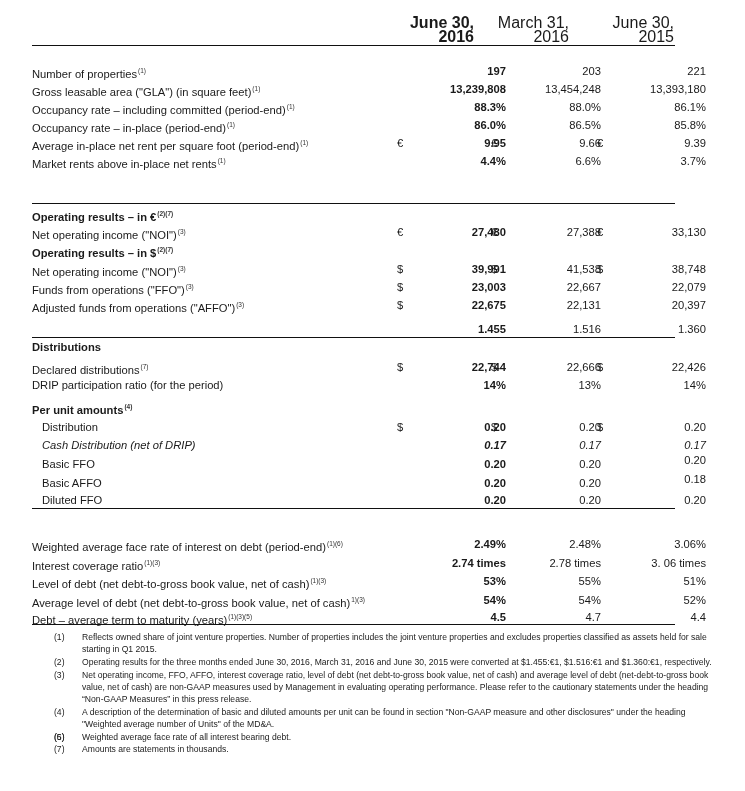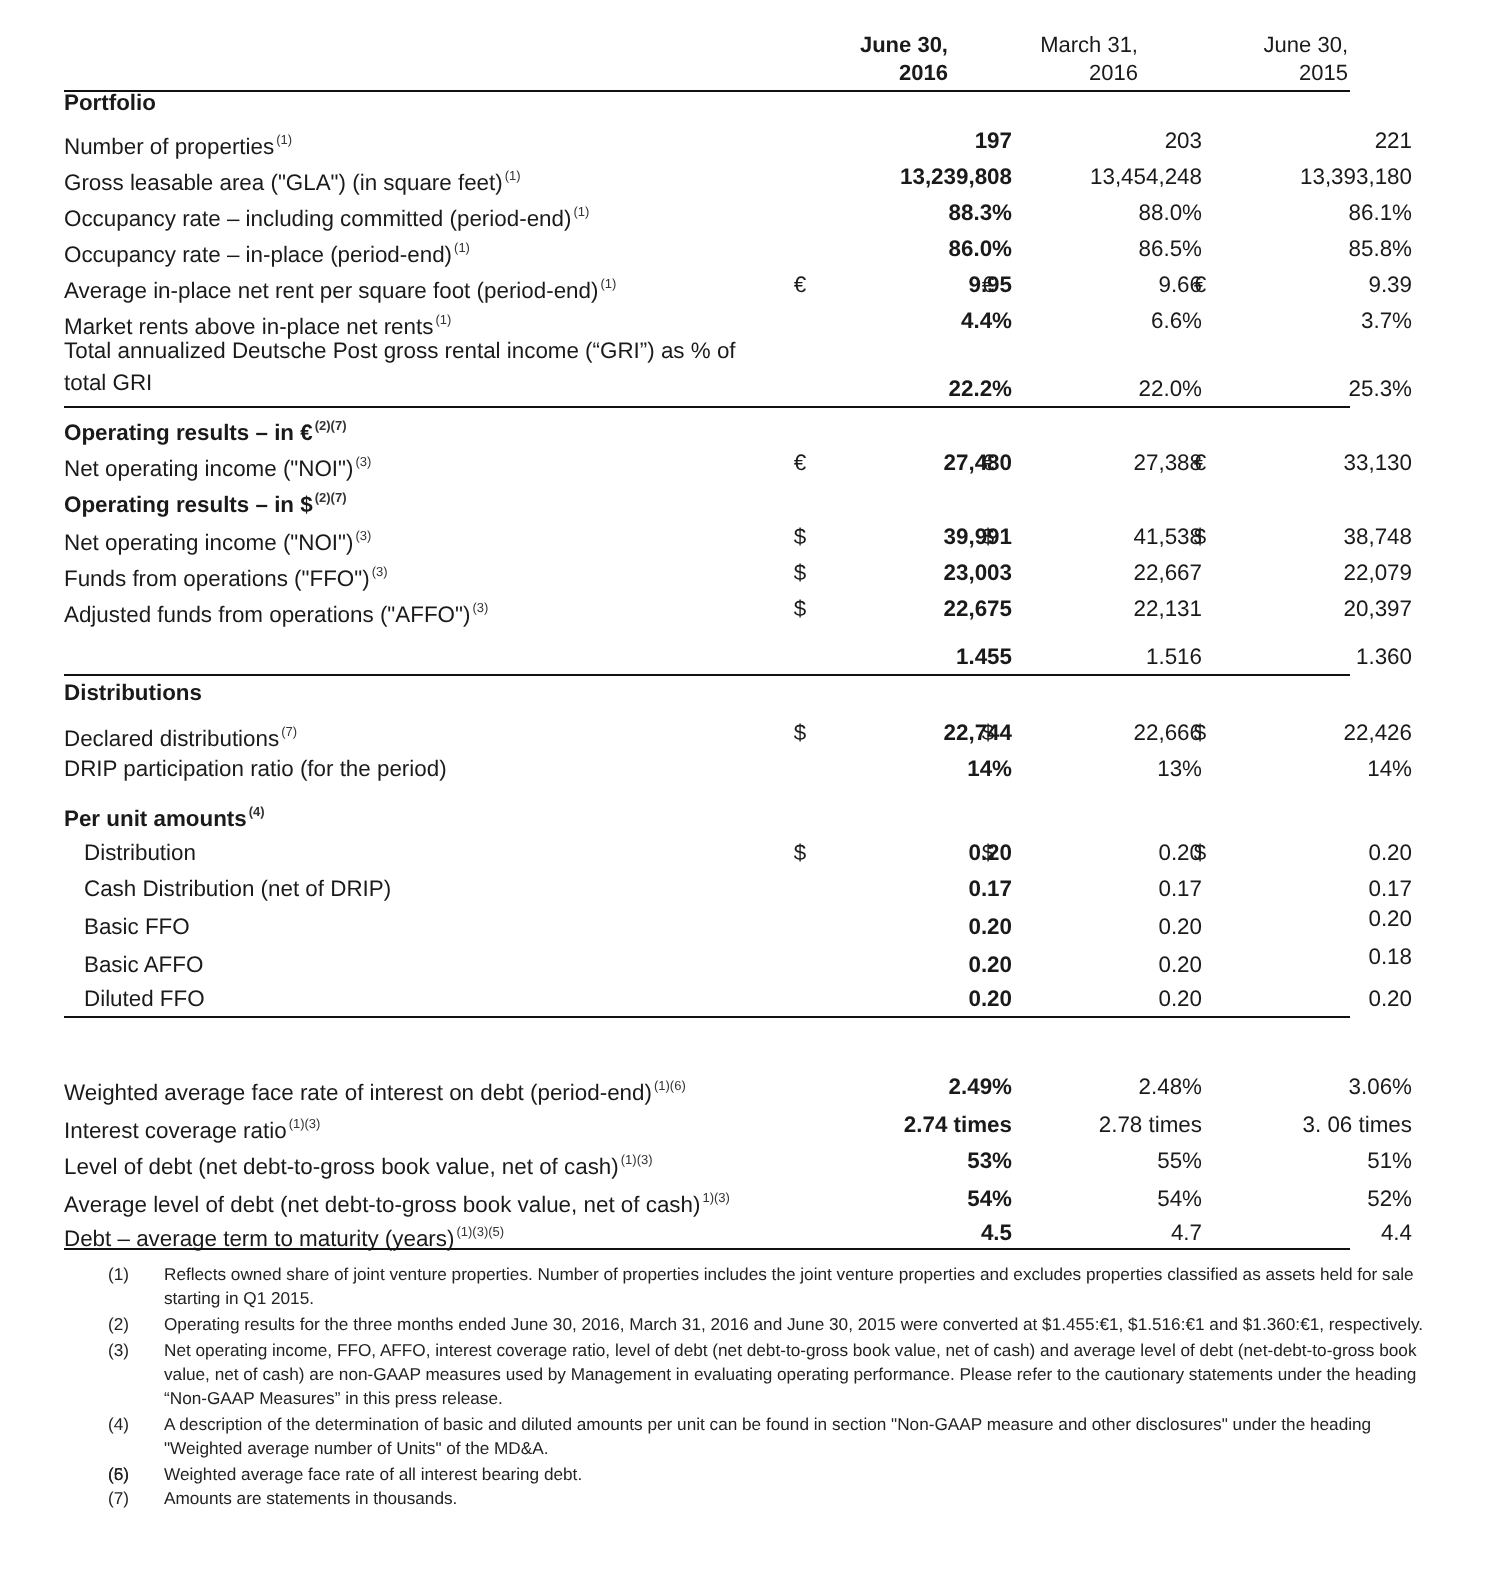--- a/index.html
+++ b/index.html
@@ -17,21 +17,21 @@
   .row.sub .label { left: 10px; }
   .row.bold .label, .section .label { font-weight: bold; }
   .sup { font-size: 6.5px; vertical-align: 5px; margin-left: 1px; color: #333; }
   .cur { position: absolute; top: 0; width: 12px; text-align: center; }
   .val { position: absolute; top: 0; text-align: right; }
   .c1cur { left: 362px; } .c2cur { left: 456px; } .c3cur { left: 562px; }
   .c1 { left: 395px; width: 79px; font-weight: bold; }
   .c2 { left: 480px; width: 89px; }
   .c3 { left: 580px; width: 94px; }
   .hdr {
-    position: absolute; font-size: 11px; line-height: 14px; text-align: right;
+    position: absolute; font-size: 16px; line-height: 14px; text-align: right;
   }
   .hdr.b { font-weight: bold; }
   .rule { position: absolute; left: 32px; width: 643px; height: 0; border-top: 1.5px solid #111; }
   .wrap2 { height: 36px; }
   .wrap2 .label { line-height: 16px; white-space: normal; width: 360px; }
   .wrap2 .val, .wrap2 .cur { top: 18px; }
   .notes { position: absolute; left: 54px; top: 631px; width: 670px; font-size: 8.6px; line-height: 12.2px; color: #222; }
   .note { position: relative; padding-left: 28px; margin-bottom: 0.5px; }
   .note .num { position: absolute; left: 0; top: 0; }
 </style>
@@ -47,23 +47,20 @@
   <div class="hdr" style="left:480px; top:16px; width:89px;">
     <div>March 31,</div>
     <div>2016</div>
   </div>
   <div class="hdr" style="left:580px; top:16px; width:94px;">
     <div>June 30,</div>
     <div>2015</div>
   </div>
   <div class="rule" style="top:45px;"></div>
 
-  <div class="row section" style="top:43px;">
-    <span class="label">Portfolio</span>
-  </div>
 
   <div class="row" style="top:62px;">
     <span class="label"><span>Number of properties</span><span class="sup">(1)</span></span>
     <span class="val c1">197</span>
     <span class="val c2">203</span>
     <span class="val c3">221</span>
   </div>
   <div class="row" style="top:80px;">
     <span class="label"><span>Gross leasable area ("GLA") (in square feet)</span><span class="sup">(1)</span></span>
     <span class="val c1">13,239,808</span>
@@ -90,26 +87,20 @@
     <span class="val c2">9.66</span>
     <span class="cur c3cur">€</span>
     <span class="val c3">9.39</span>
   </div>
   <div class="row" style="top:152px;">
     <span class="label"><span>Market rents above in-place net rents</span><span class="sup">(1)</span></span>
     <span class="val c1">4.4%</span>
     <span class="val c2">6.6%</span>
     <span class="val c3">3.7%</span>
   </div>
-  <div class="row wrap2" style="top:168px;">
-    <span class="label">Total annualized Deutsche Post gross rental income (“GRI”)  as % of total GRI</span>
-    <span class="val c1">22.2%</span>
-    <span class="val c2">22.0%</span>
-    <span class="val c3">25.3%</span>
-  </div>
   <div class="rule" style="top:203px;"></div>
 
   <div class="row section" style="top:205px;">
     <span class="label"><span>Operating results – in €</span><span class="sup">(2)(7)</span></span>
   </div>
   <div class="row" style="top:223px;">
     <span class="label"><span>Net operating income ("NOI")</span><span class="sup">(3)</span></span>
     <span class="cur c1cur">€</span>
     <span class="val c1">27,480</span>
     <span class="cur c2cur">€</span>
@@ -175,21 +166,21 @@
   </div>
   <div class="row sub" style="top:418px;">
     <span class="label">Distribution</span>
     <span class="cur c1cur">$</span>
     <span class="val c1">0.20</span>
     <span class="cur c2cur">$</span>
     <span class="val c2">0.20</span>
     <span class="cur c3cur">$</span>
     <span class="val c3">0.20</span>
   </div>
-  <div class="row sub" style="top:436px;">
+  <div class="row sub" style="top:436px;font-style:italic;">
     <span class="label">Cash Distribution (net of DRIP)</span>
     <span class="val c1">0.17</span>
     <span class="val c2">0.17</span>
     <span class="val c3">0.17</span>
   </div>
   <div class="row sub" style="top:455px;">
     <span class="label">Basic FFO</span>
     <span class="val c1">0.20</span>
     <span class="val c2">0.20</span>
     <span class="val c3" style="top:-4px;">0.20</span>

